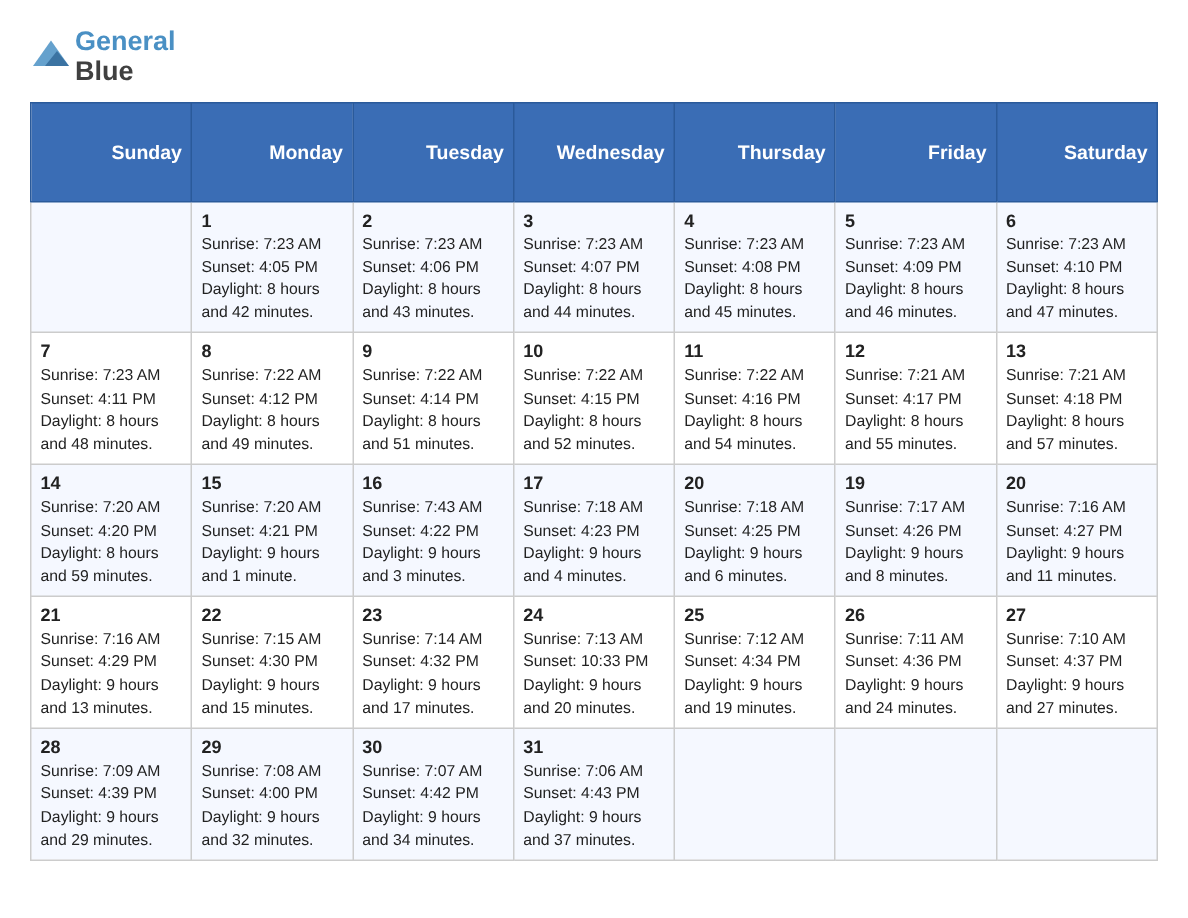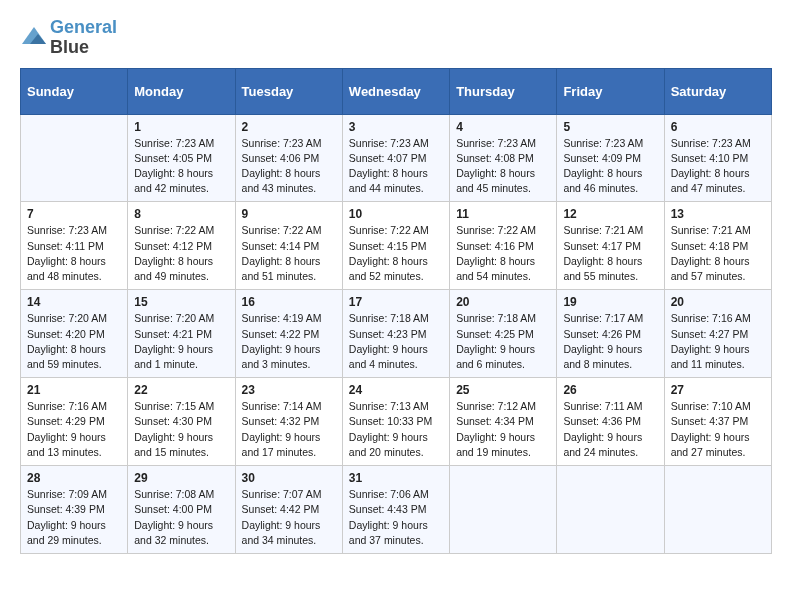--- a/index.html
+++ b/index.html
@@ -54,22 +54,22 @@
     table {
       width: 100%;
       border-collapse: collapse;
       table-layout: fixed;
     }
     thead tr th {
       background-color: #3a6db5;
       color: #fff;
       font-size: 13px;
       font-weight: bold;
-      padding: 15px 6px;
-      text-align: left;
+      padding: 25px 6px;
+      text-align: right;
       border: 1px solid #2a5a9a;
       margin-top: 32px;
     }
     tbody tr td {
       border: 1px solid #ccc;
       vertical-align: top;
       padding: 5px 6px;
       font-size: 10.5px;
       color: #222;
       background: #fff;
@@ -234,21 +234,21 @@
           </td>
           <td>
             <span class="day-num">15</span>
             <span class="cell-line">Sunrise: 7:20 AM</span>
             <span class="cell-line">Sunset: 4:21 PM</span>
             <span class="cell-line">Daylight: 9 hours</span>
             <span class="cell-line">and 1 minute.</span>
           </td>
           <td>
             <span class="day-num">16</span>
-            <span class="cell-line">Sunrise: 4:19 AM</span>
+            <span class="cell-line">Sunrise: 7:43 AM</span>
             <span class="cell-line">Sunset: 4:22 PM</span>
             <span class="cell-line">Daylight: 9 hours</span>
             <span class="cell-line">and 3 minutes.</span>
           </td>
           <td>
             <span class="day-num">17</span>
             <span class="cell-line">Sunrise: 7:18 AM</span>
             <span class="cell-line">Sunset: 4:23 PM</span>
             <span class="cell-line">Daylight: 9 hours</span>
             <span class="cell-line">and 4 minutes.</span>

